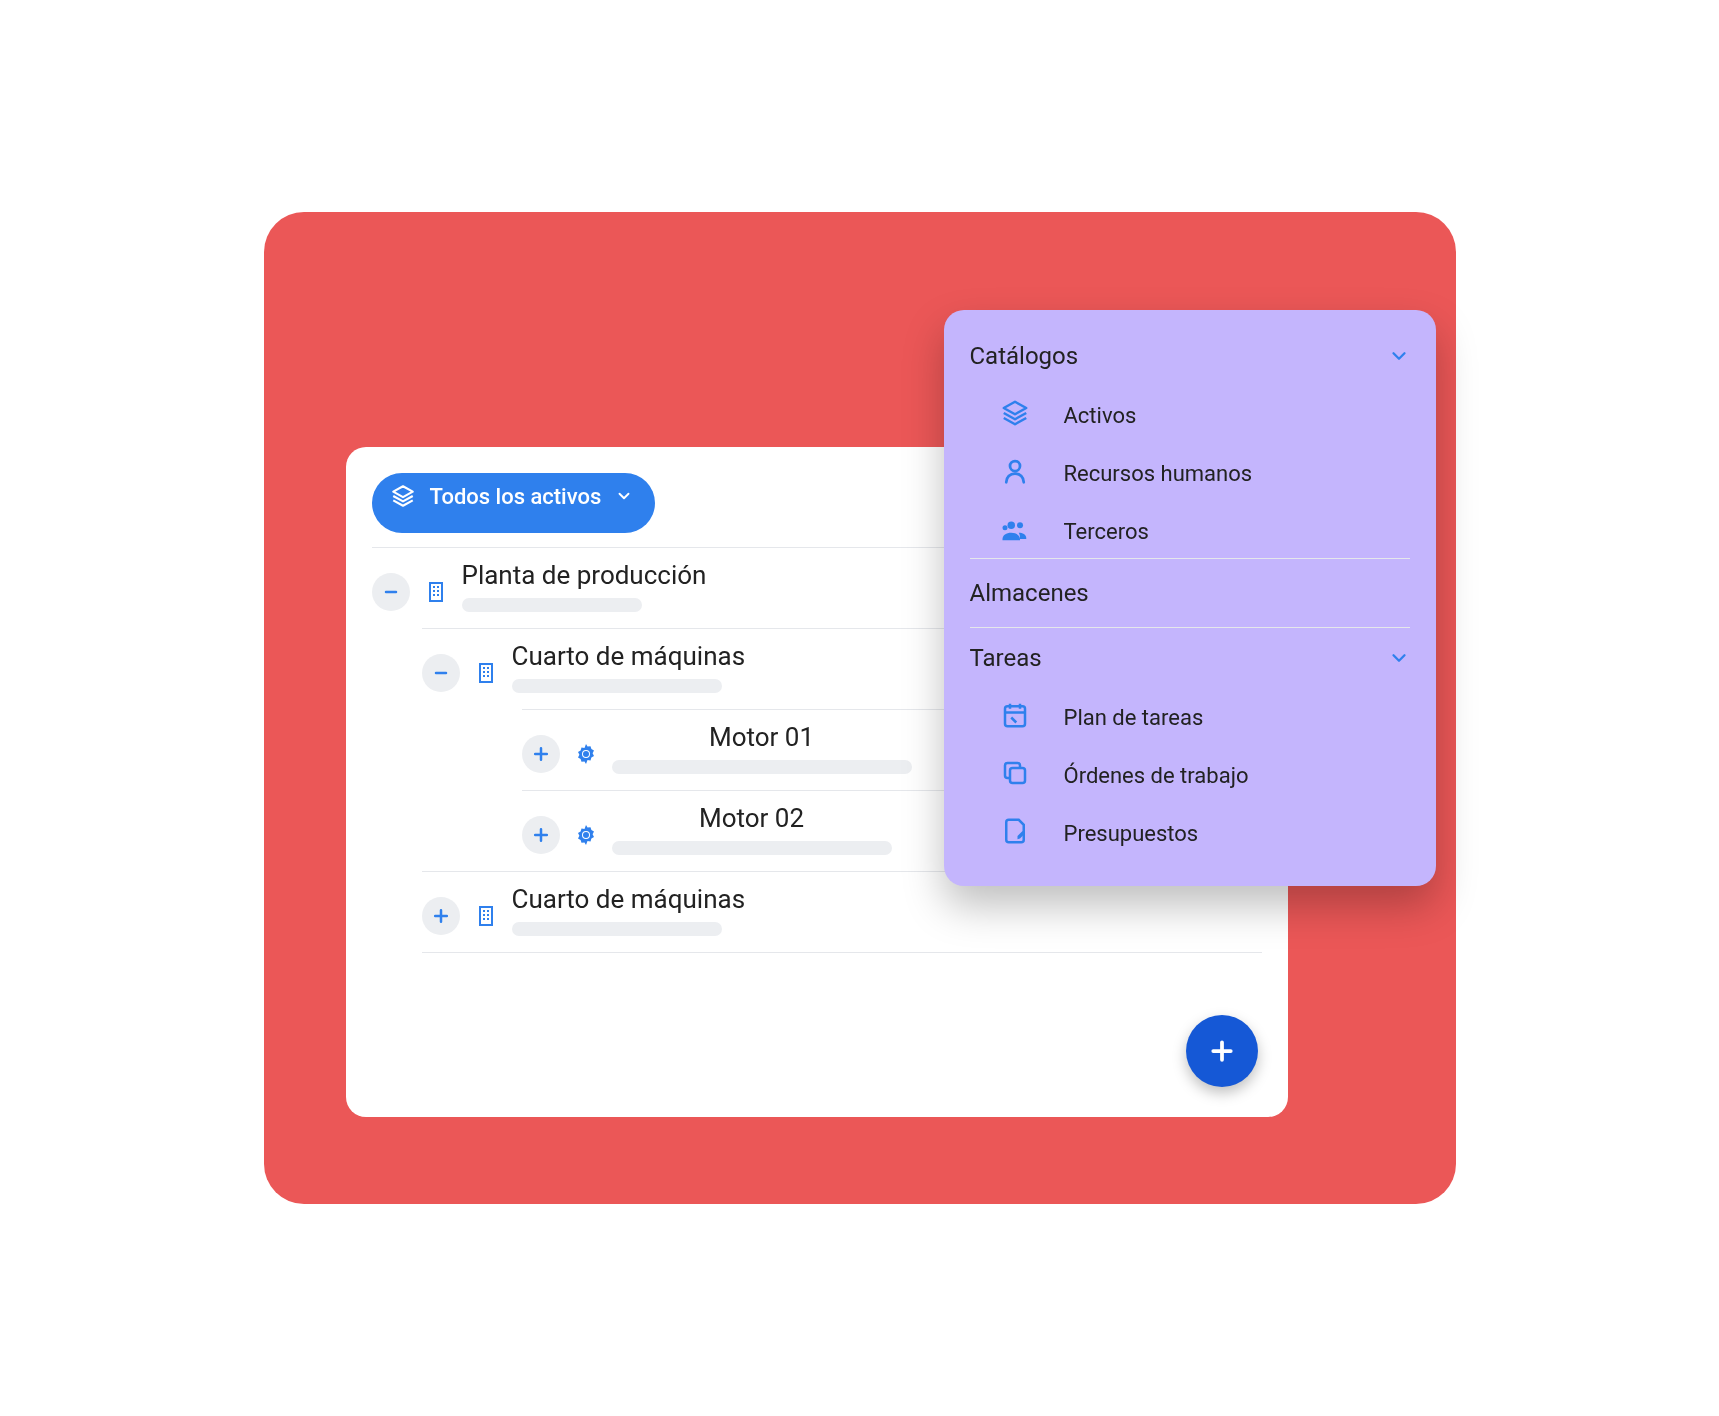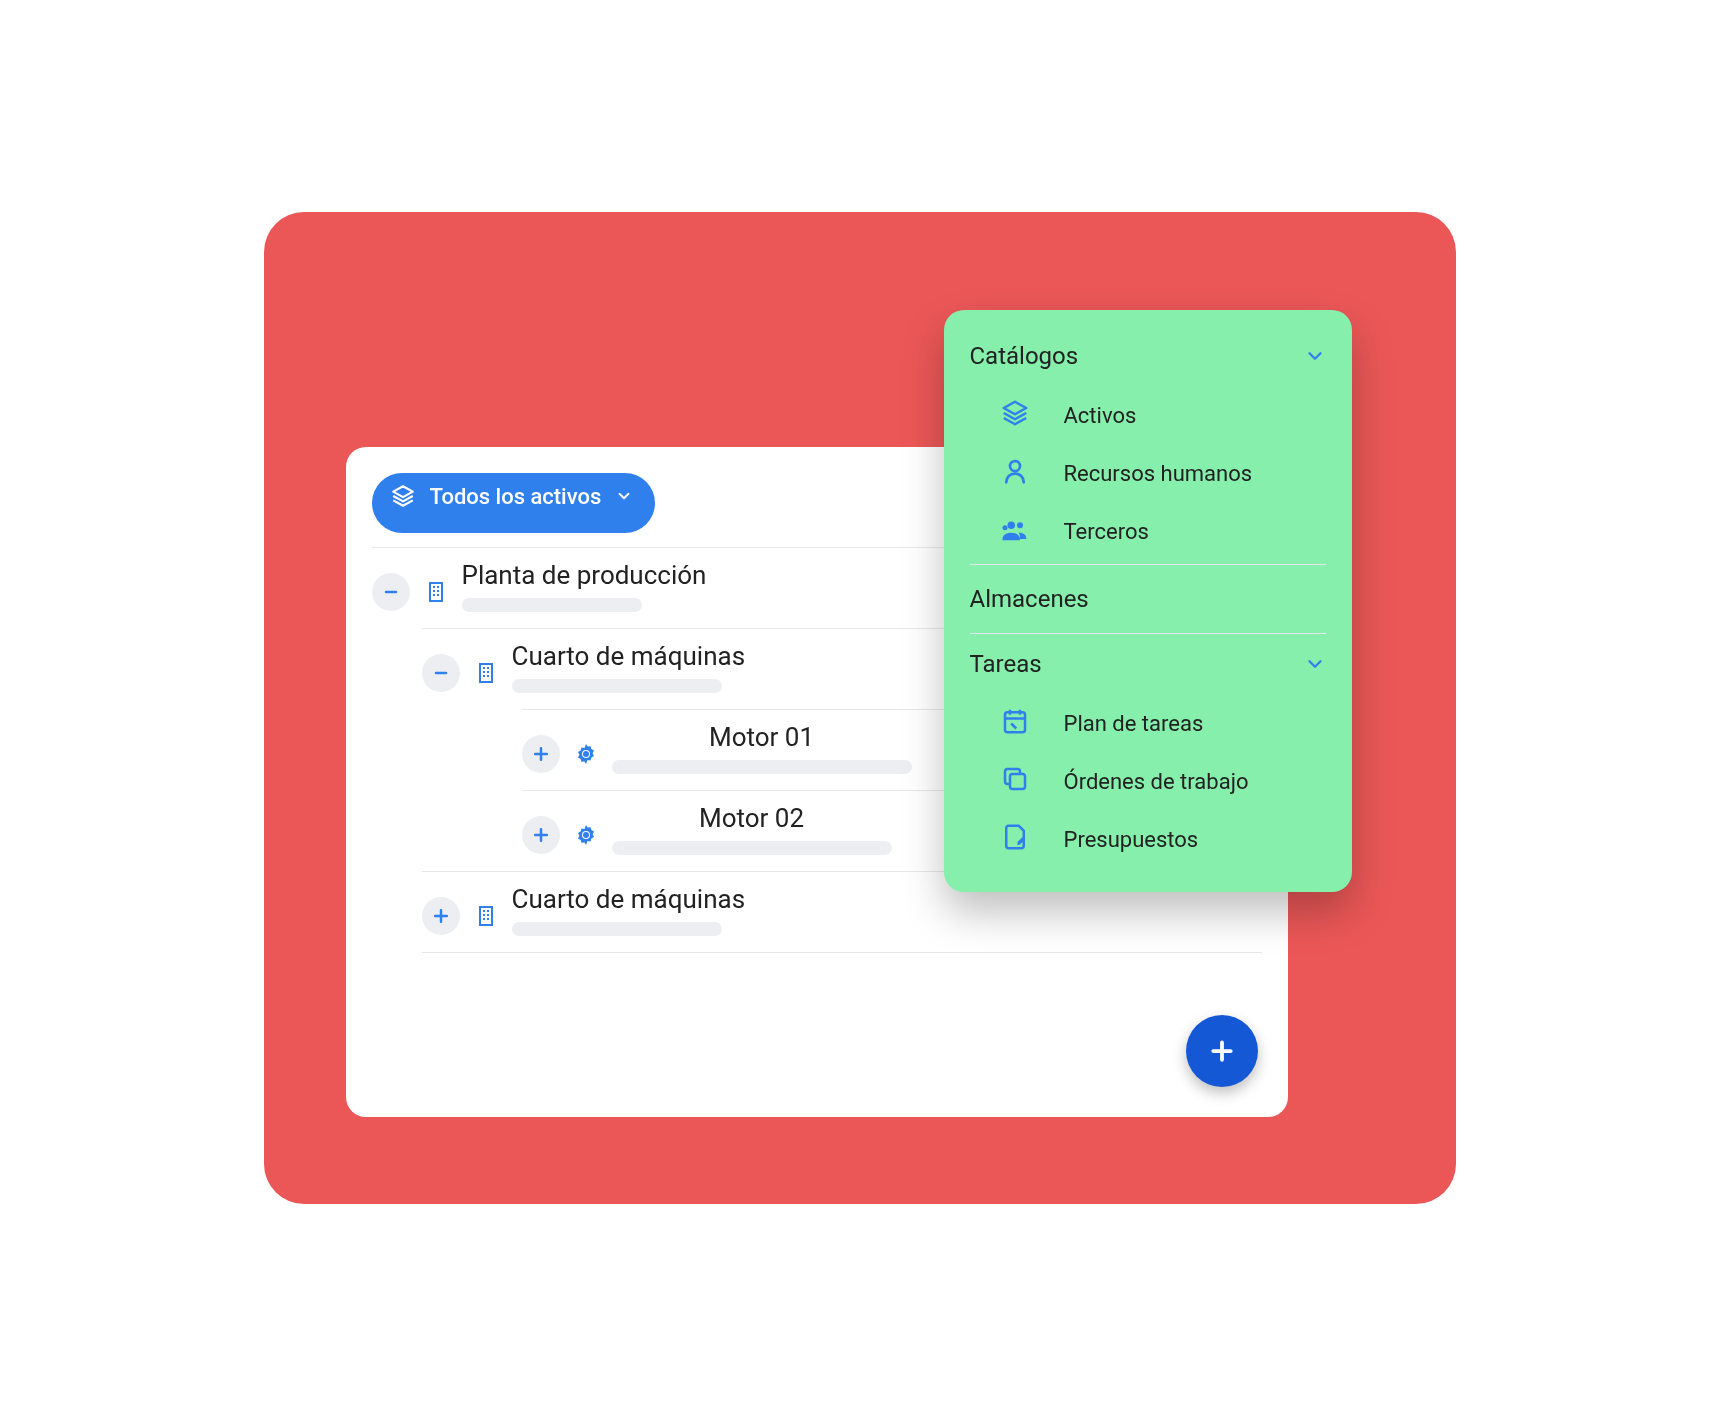--- a/index.html
+++ b/index.html
@@ -85,22 +85,22 @@
     display: flex; align-items: center; justify-content: center;
     color: #fff;
     box-shadow: 0 6px 14px rgba(0,0,0,0.25);
     cursor: pointer;
   }
   .fab svg { width: 30px; height: 30px; }
   .side-panel {
     position: absolute;
     top: 98px;
     left: 680px;
-    width: 408px;
-    background: #86efac;
+    width: 492px;
+    background: #c4b5fd;
     border-radius: 20px;
     box-shadow: 0 20px 40px rgba(0,0,0,0.25);
     padding: 22px 26px 26px 26px;
   }
   .section-header {
     display: flex;
     align-items: center;
     justify-content: space-between;
     font-size: 24px;
     color: #222;
@@ -115,21 +115,21 @@
     padding: 14px 0 14px 30px;
     font-size: 22px;
     color: #222;
     cursor: pointer;
   }
   .menu-item .mi-icon { width: 30px; height: 30px; color: #2f80ed; flex: 0 0 30px; }
   .section-simple {
     border-top: 1px solid #e5e7eb;
     border-bottom: 1px solid #e5e7eb;
     padding: 20px 0;
-    margin: 6px 0 6px 0;
+    margin: 0 0 6px 0;
     font-size: 24px;
     color: #222;
     cursor: pointer;
   }
 </style>
 </head>
 <body>
 
 <svg width="0" height="0" style="position:absolute">
   <defs>

